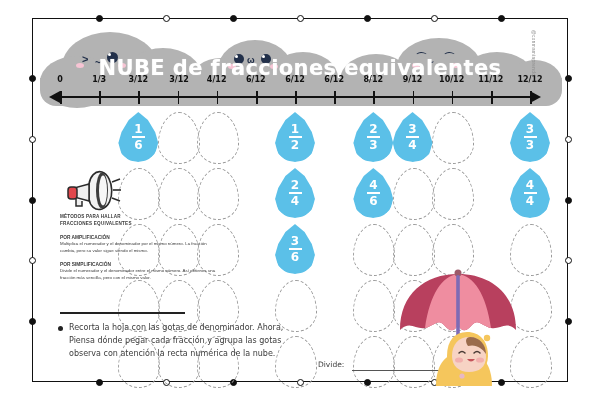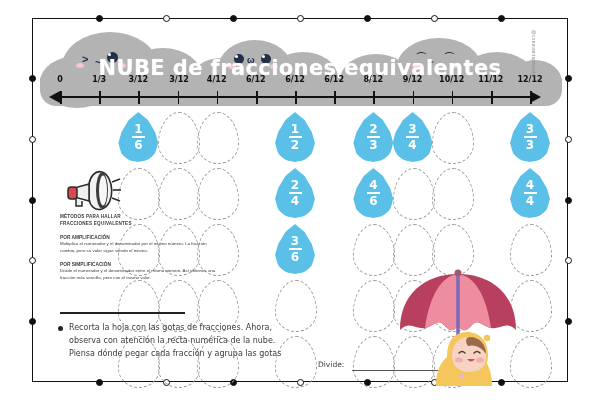--- a/index.html
+++ b/index.html
@@ -417,23 +417,23 @@
     <div class="sub">POR AMPLIFICACIÓN</div>
     <div class="p">Multiplica el numerador y el denominador por el mismo número. La fracción cambia, pero su valor sigue siendo el mismo.</div>
     <div class="sub">POR SIMPLIFICACIÓN</div>
     <div class="p">Divide el numerador y el denominador entre el mismo número. Así obtienes una fracción más sencilla, pero con el mismo valor.</div>
   </div>
   <div class="rule"></div>
 
   <div class="instr">
     <div class="bullet"></div>
     <div class="lines">
-      <div>Recorta la hoja con las gotas de fracciones. Ahora,</div>
+      <div>Recorta la hoja con las gotas de denominador. Ahora,</div>
+      <div>Piensa dónde pegar cada fracción y agrupa las gotas</div>
       <div>observa con atención la recta numérica de la nube.</div>
-      <div>Piensa dónde pegar cada fracción y agrupa las gotas</div>
     </div>
   </div>
 
   <div class="nombre">Divide:</div>
   <div class="nombre-line"></div>
 
   <div class="umbrella">
     <svg viewBox="0 0 132 118" width="132" height="118">
       <path d="M8 62 C8 26 33 6 66 6 C99 6 124 26 124 62 C114 52 108 62 99 60 C90 58 86 50 80 57 C74 64 70 64 66 57 C62 64 58 64 52 57 C46 50 42 58 33 60 C24 62 18 52 8 62 Z" fill="#b8405e"></path>
       <path d="M33 60 C38 26 50 8 66 6 C82 8 94 26 99 60 C90 58 86 50 80 57 C74 64 70 64 66 57 C62 64 58 64 52 57 C46 50 42 58 33 60 Z" fill="#ef8da0"></path>

